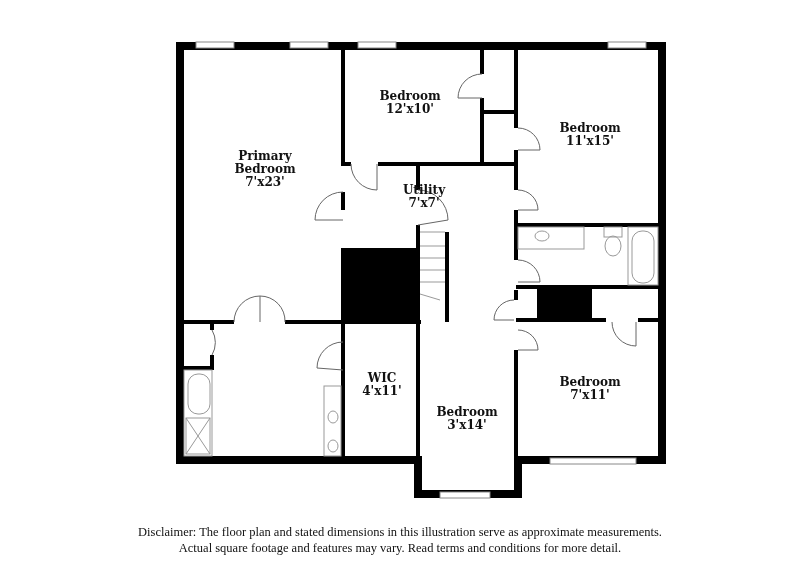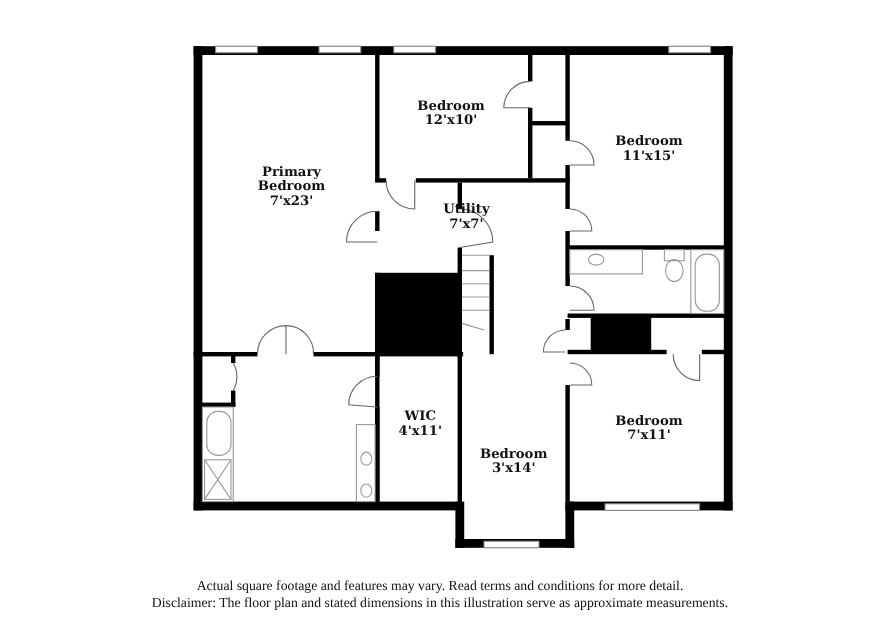--- a/index.html
+++ b/index.html
@@ -133,15 +133,15 @@
 <div class="label" style="left:467px; top:406px;">
   <div>Bedroom</div>
   <div>3'x14'</div>
 </div>
 <div class="label" style="left:590px; top:376px;">
   <div>Bedroom</div>
   <div>7'x11'</div>
 </div>
 
 <div class="disclaimer">
+  <div>Disclaimer: The floor plan and stated dimensions in this illustration serve as approximate measurements.</div>
   <div>Actual square footage and features may vary. Read terms and conditions for more detail.</div>
-  <div>Disclaimer: The floor plan and stated dimensions in this illustration serve as approximate measurements.</div>
 </div>
 
 </body></html>

